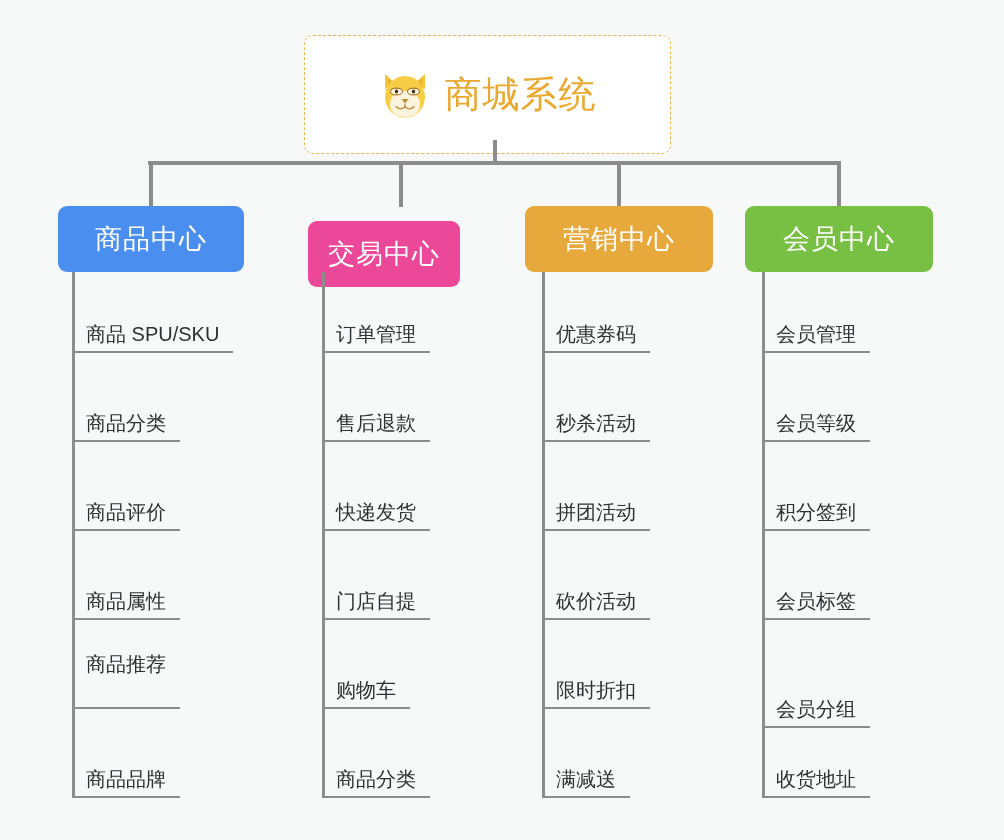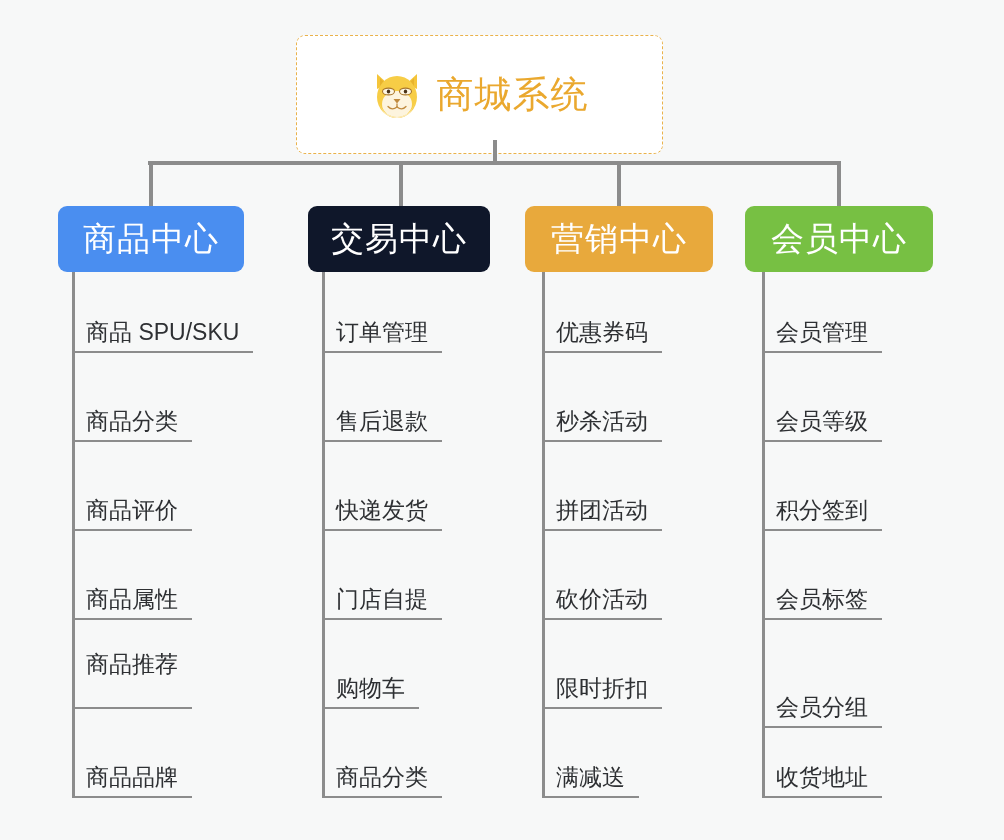--- a/index.html
+++ b/index.html
@@ -15,21 +15,21 @@
   }
   #chart {
     position: relative;
     width: 1004px;
     height: 840px;
   }
 
   
   .root-node {
     position: absolute;
-    left: 296px;
+    left: 304px;
     top: 35px;
     width: 367px;
     height: 119px;
     box-sizing: border-box;
     background: #ffffff;
     border: 1px dashed #eab24a;
     border-radius: 9px;
     display: flex;
     align-items: center;
     justify-content: center;
@@ -76,21 +76,21 @@
   .cat-box {
     position: absolute;
     top: 206px;
     height: 66px;
     box-sizing: border-box;
     border-radius: 9px;
     display: flex;
     align-items: center;
     justify-content: center;
     color: #ffffff;
-    font-size: 33px;
+    font-size: 27px;
     letter-spacing: 1px;
     white-space: nowrap;
   }
 
   
   .leaf-col {
     position: absolute;
     top: 272px;
   }
   .leaf-trunk {
@@ -105,21 +105,21 @@
     left: 0px;
     height: 83px;
     box-sizing: border-box;
     border-bottom: 2px solid #8c8c8c;
     display: flex;
     align-items: flex-end;
     justify-content: center;
     padding: 0 14px 4px 14px;
   }
   .leaf-label {
-    font-size: 23px;
+    font-size: 20px;
     line-height: 1.25;
     color: #2e3033;
     white-space: nowrap;
   }
 </style>
 </head>
 <body>
 
 <div id="chart">
 
@@ -170,21 +170,21 @@
           <span class="leaf-label">商品属性</span>
         </div>
         <div class="leaf-item" style="top: 354px; align-items: center;">
           <span class="leaf-label">商品推荐</span>
         </div>
         <div class="leaf-item" style="top: 443px;">
           <span class="leaf-label">商品品牌</span>
         </div>
       </div>
       <div class="conn conn-drop" style="left: 399px;"></div>
-      <div class="cat-box" style="left: 308px; width: 182px; background: #0f172a;">
+      <div class="cat-box" style="left: 308px; width: 152px; background: #ec4899; margin-top: 15px;">
         <span>交易中心</span>
       </div>
       <div class="leaf-col" style="left: 322px;">
         <div class="leaf-trunk" style="height: 526px;"></div>
         <div class="leaf-item" style="top: -2px;">
           <span class="leaf-label">订单管理</span>
         </div>
         <div class="leaf-item" style="top: 87px;">
           <span class="leaf-label">售后退款</span>
         </div>

